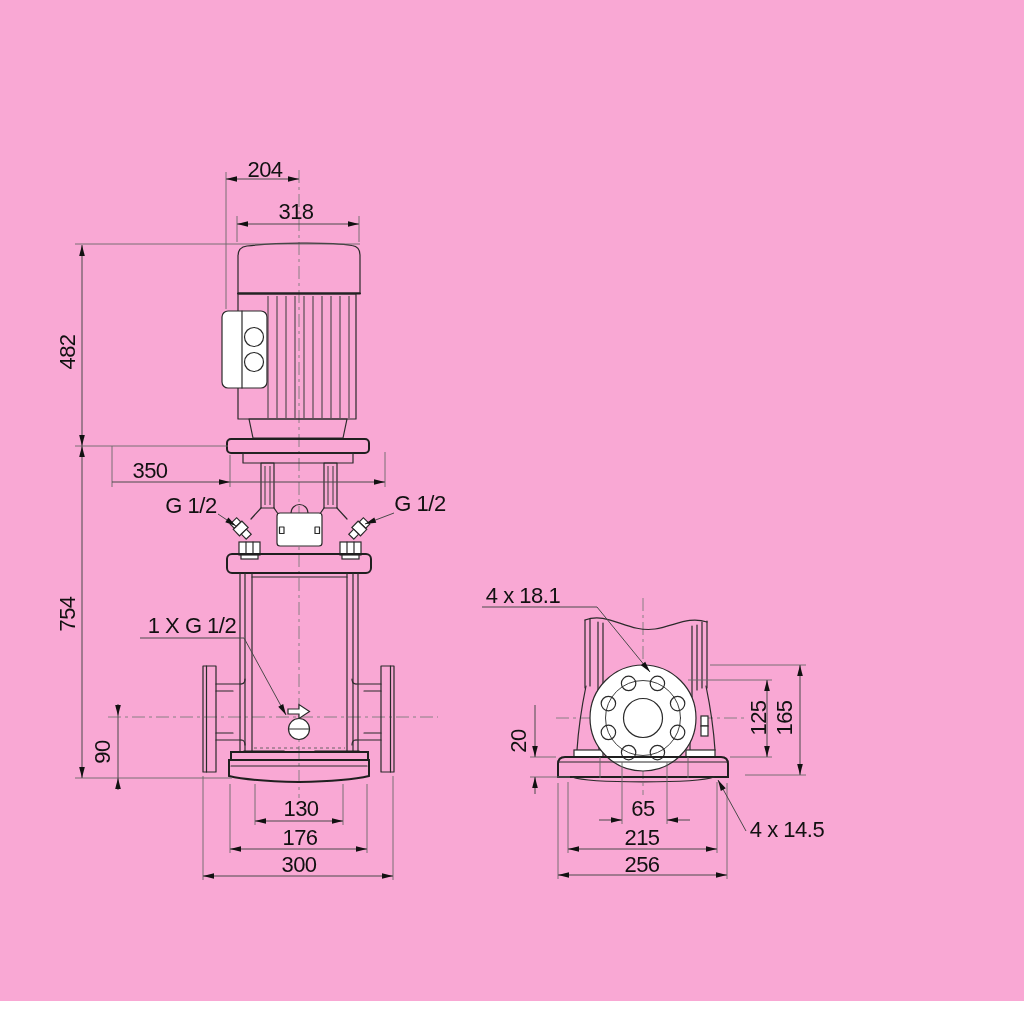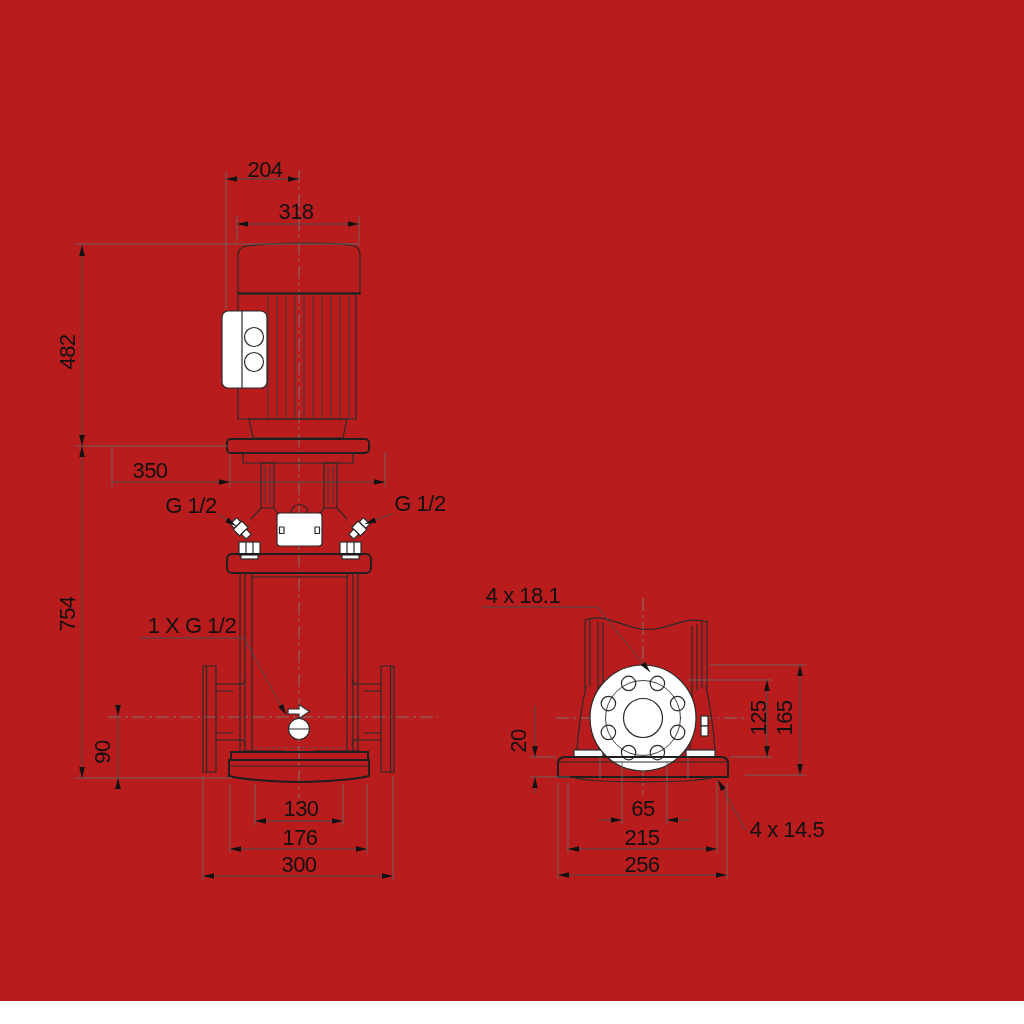--- a/index.html
+++ b/index.html
@@ -1,16 +1,16 @@
 <!DOCTYPE html>
 <html><head>
 <meta charset="utf-8">
 <style>
   html,body{margin:0;padding:0;background:#fff;}
-  .stage{position:relative;width:1024px;height:1001px;background:#b91c1c;overflow:hidden;}
+  .stage{position:relative;width:1024px;height:1001px;background:#f9a8d4;overflow:hidden;}
   svg{display:block;}
   .part{stroke:#2a2a2a;stroke-width:1.2;fill:none;stroke-linecap:round;stroke-linejoin:round;}
   .part-heavy{stroke:#1f1f1f;stroke-width:2;fill:none;stroke-linecap:round;}
   .part-fill{stroke:#2a2a2a;stroke-width:1.2;fill:#fff;}
   .fin{stroke:#3a3a3a;stroke-width:1;fill:none;}
   .dimline{stroke:#4a4a4a;stroke-width:1;fill:none;}
   .extline{stroke:#6a6a6a;stroke-width:0.9;fill:none;}
   .cl{stroke:#7a7a7a;stroke-width:0.9;fill:none;stroke-dasharray:13 4 3 4;}
   .hid{stroke:#5a5a5a;stroke-width:0.9;fill:none;stroke-dasharray:3 3;}
   .arr{fill:#111;stroke:none;}

